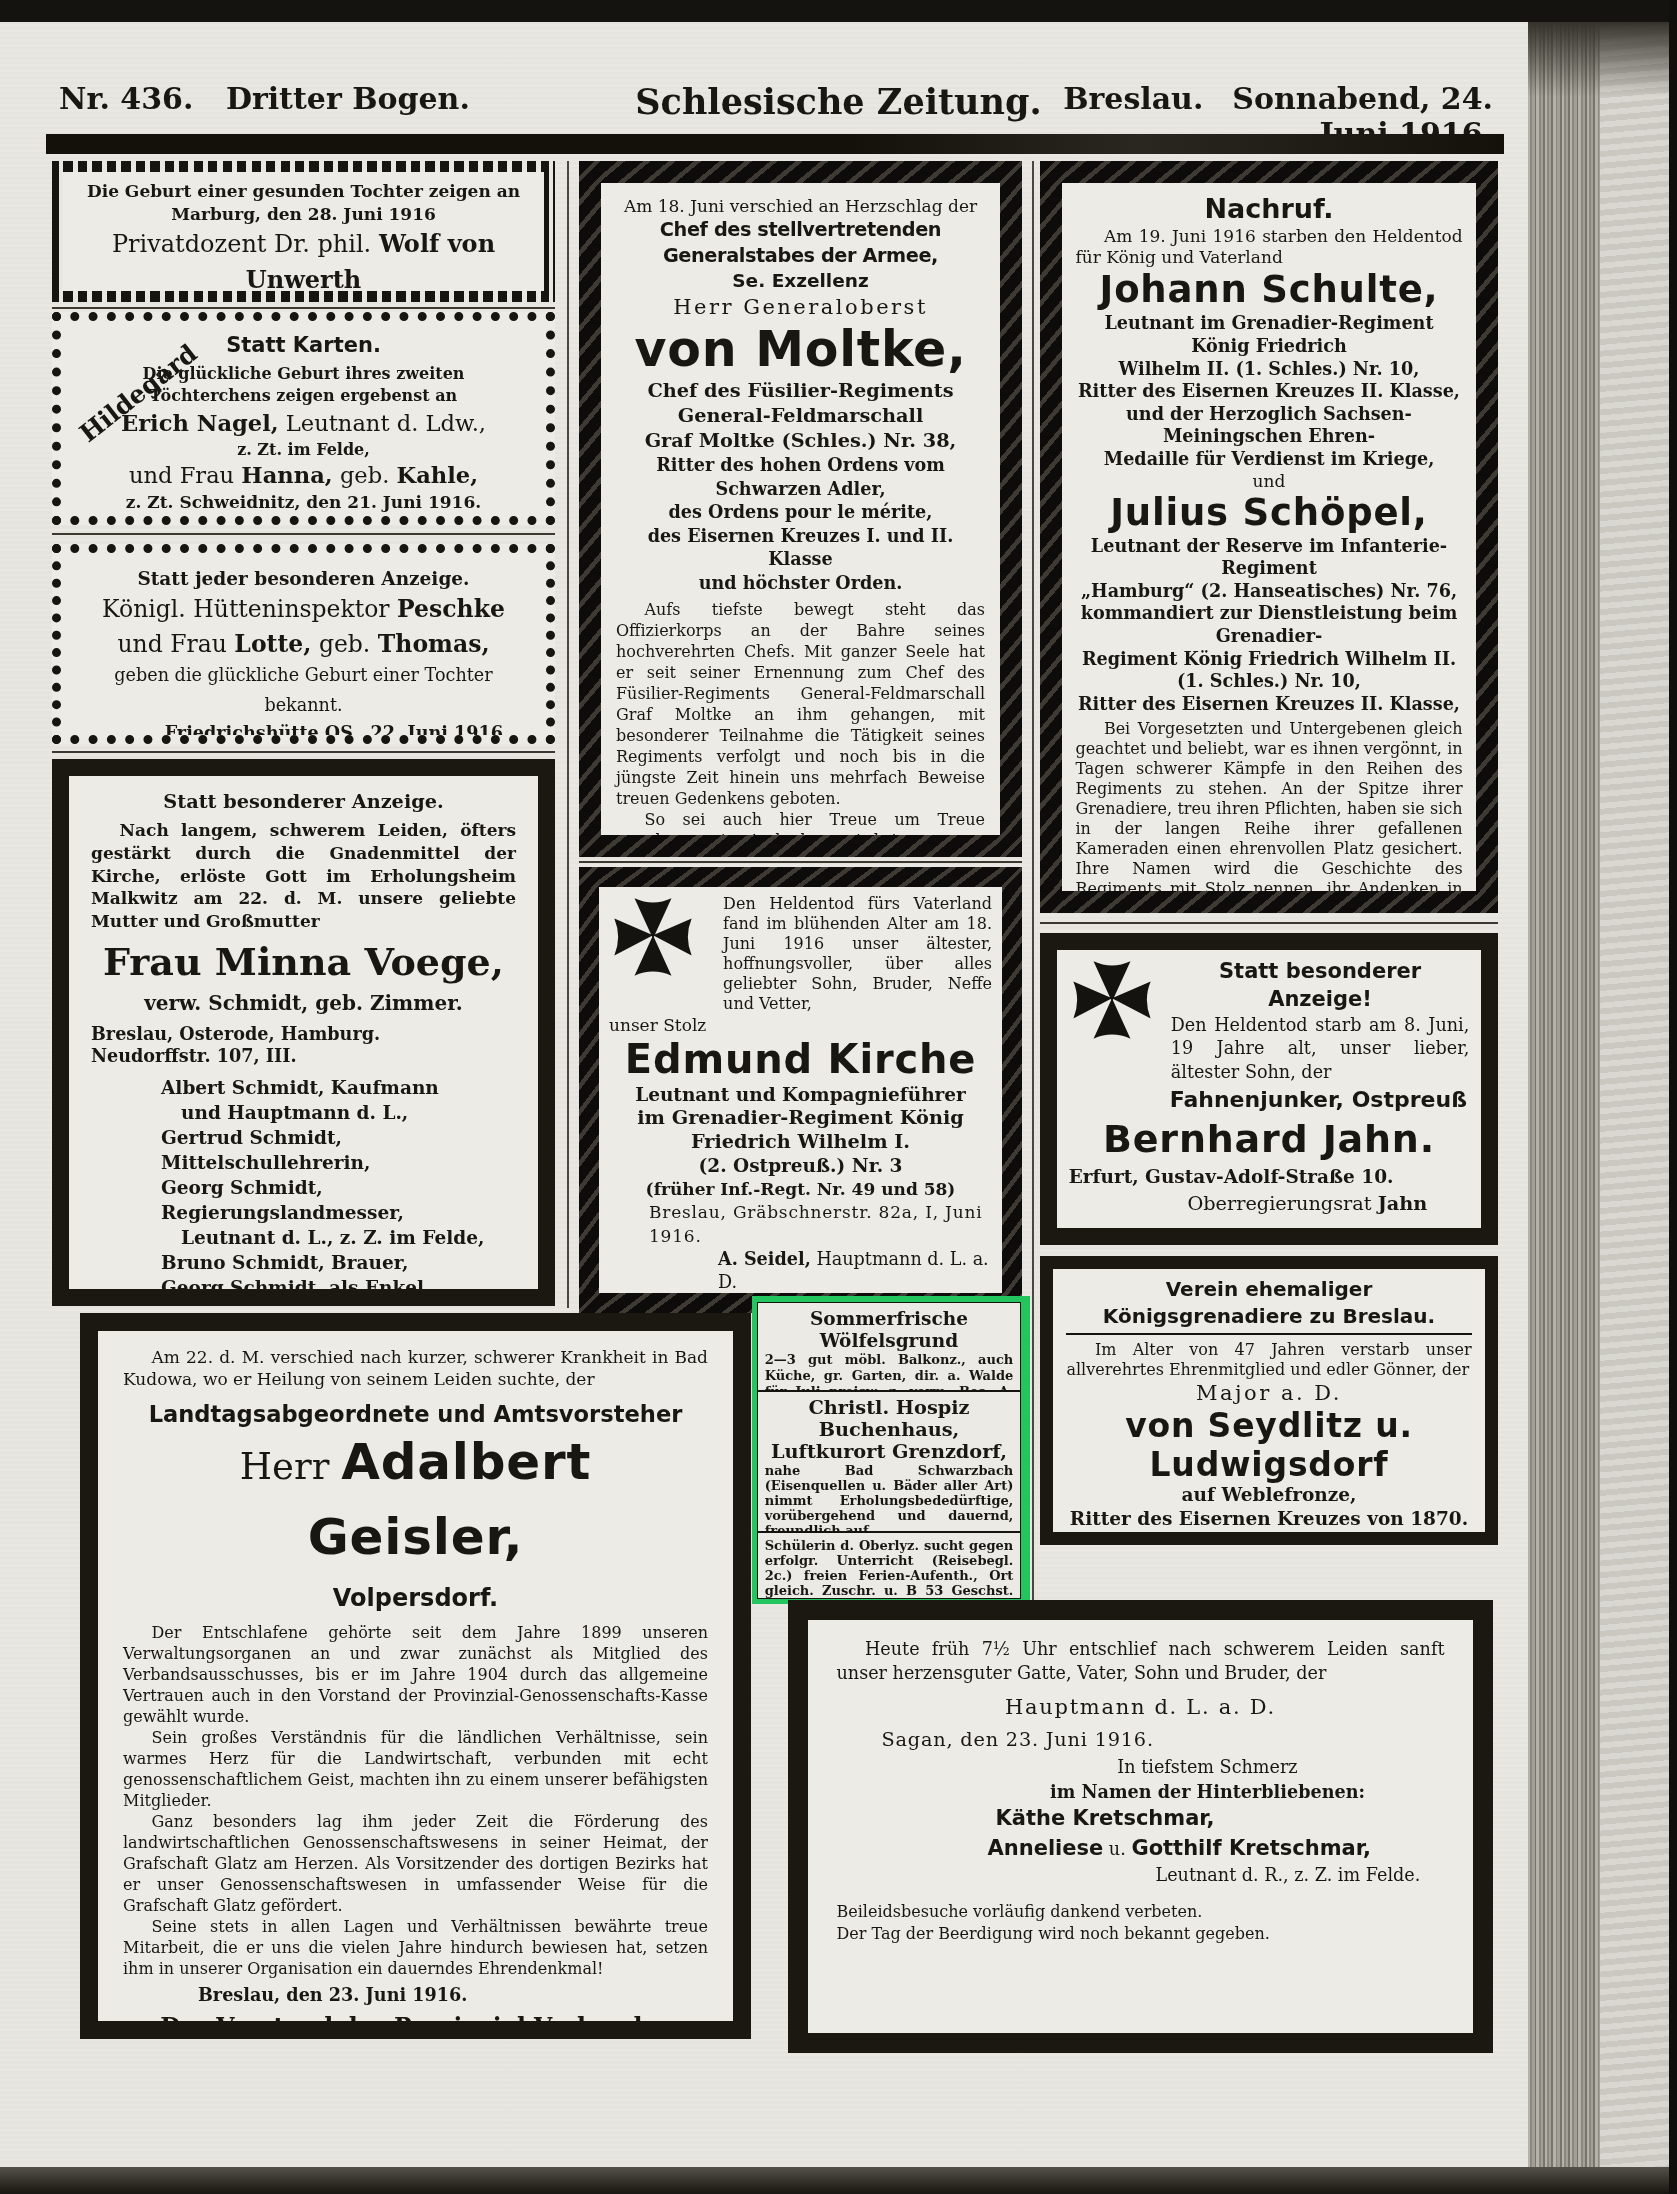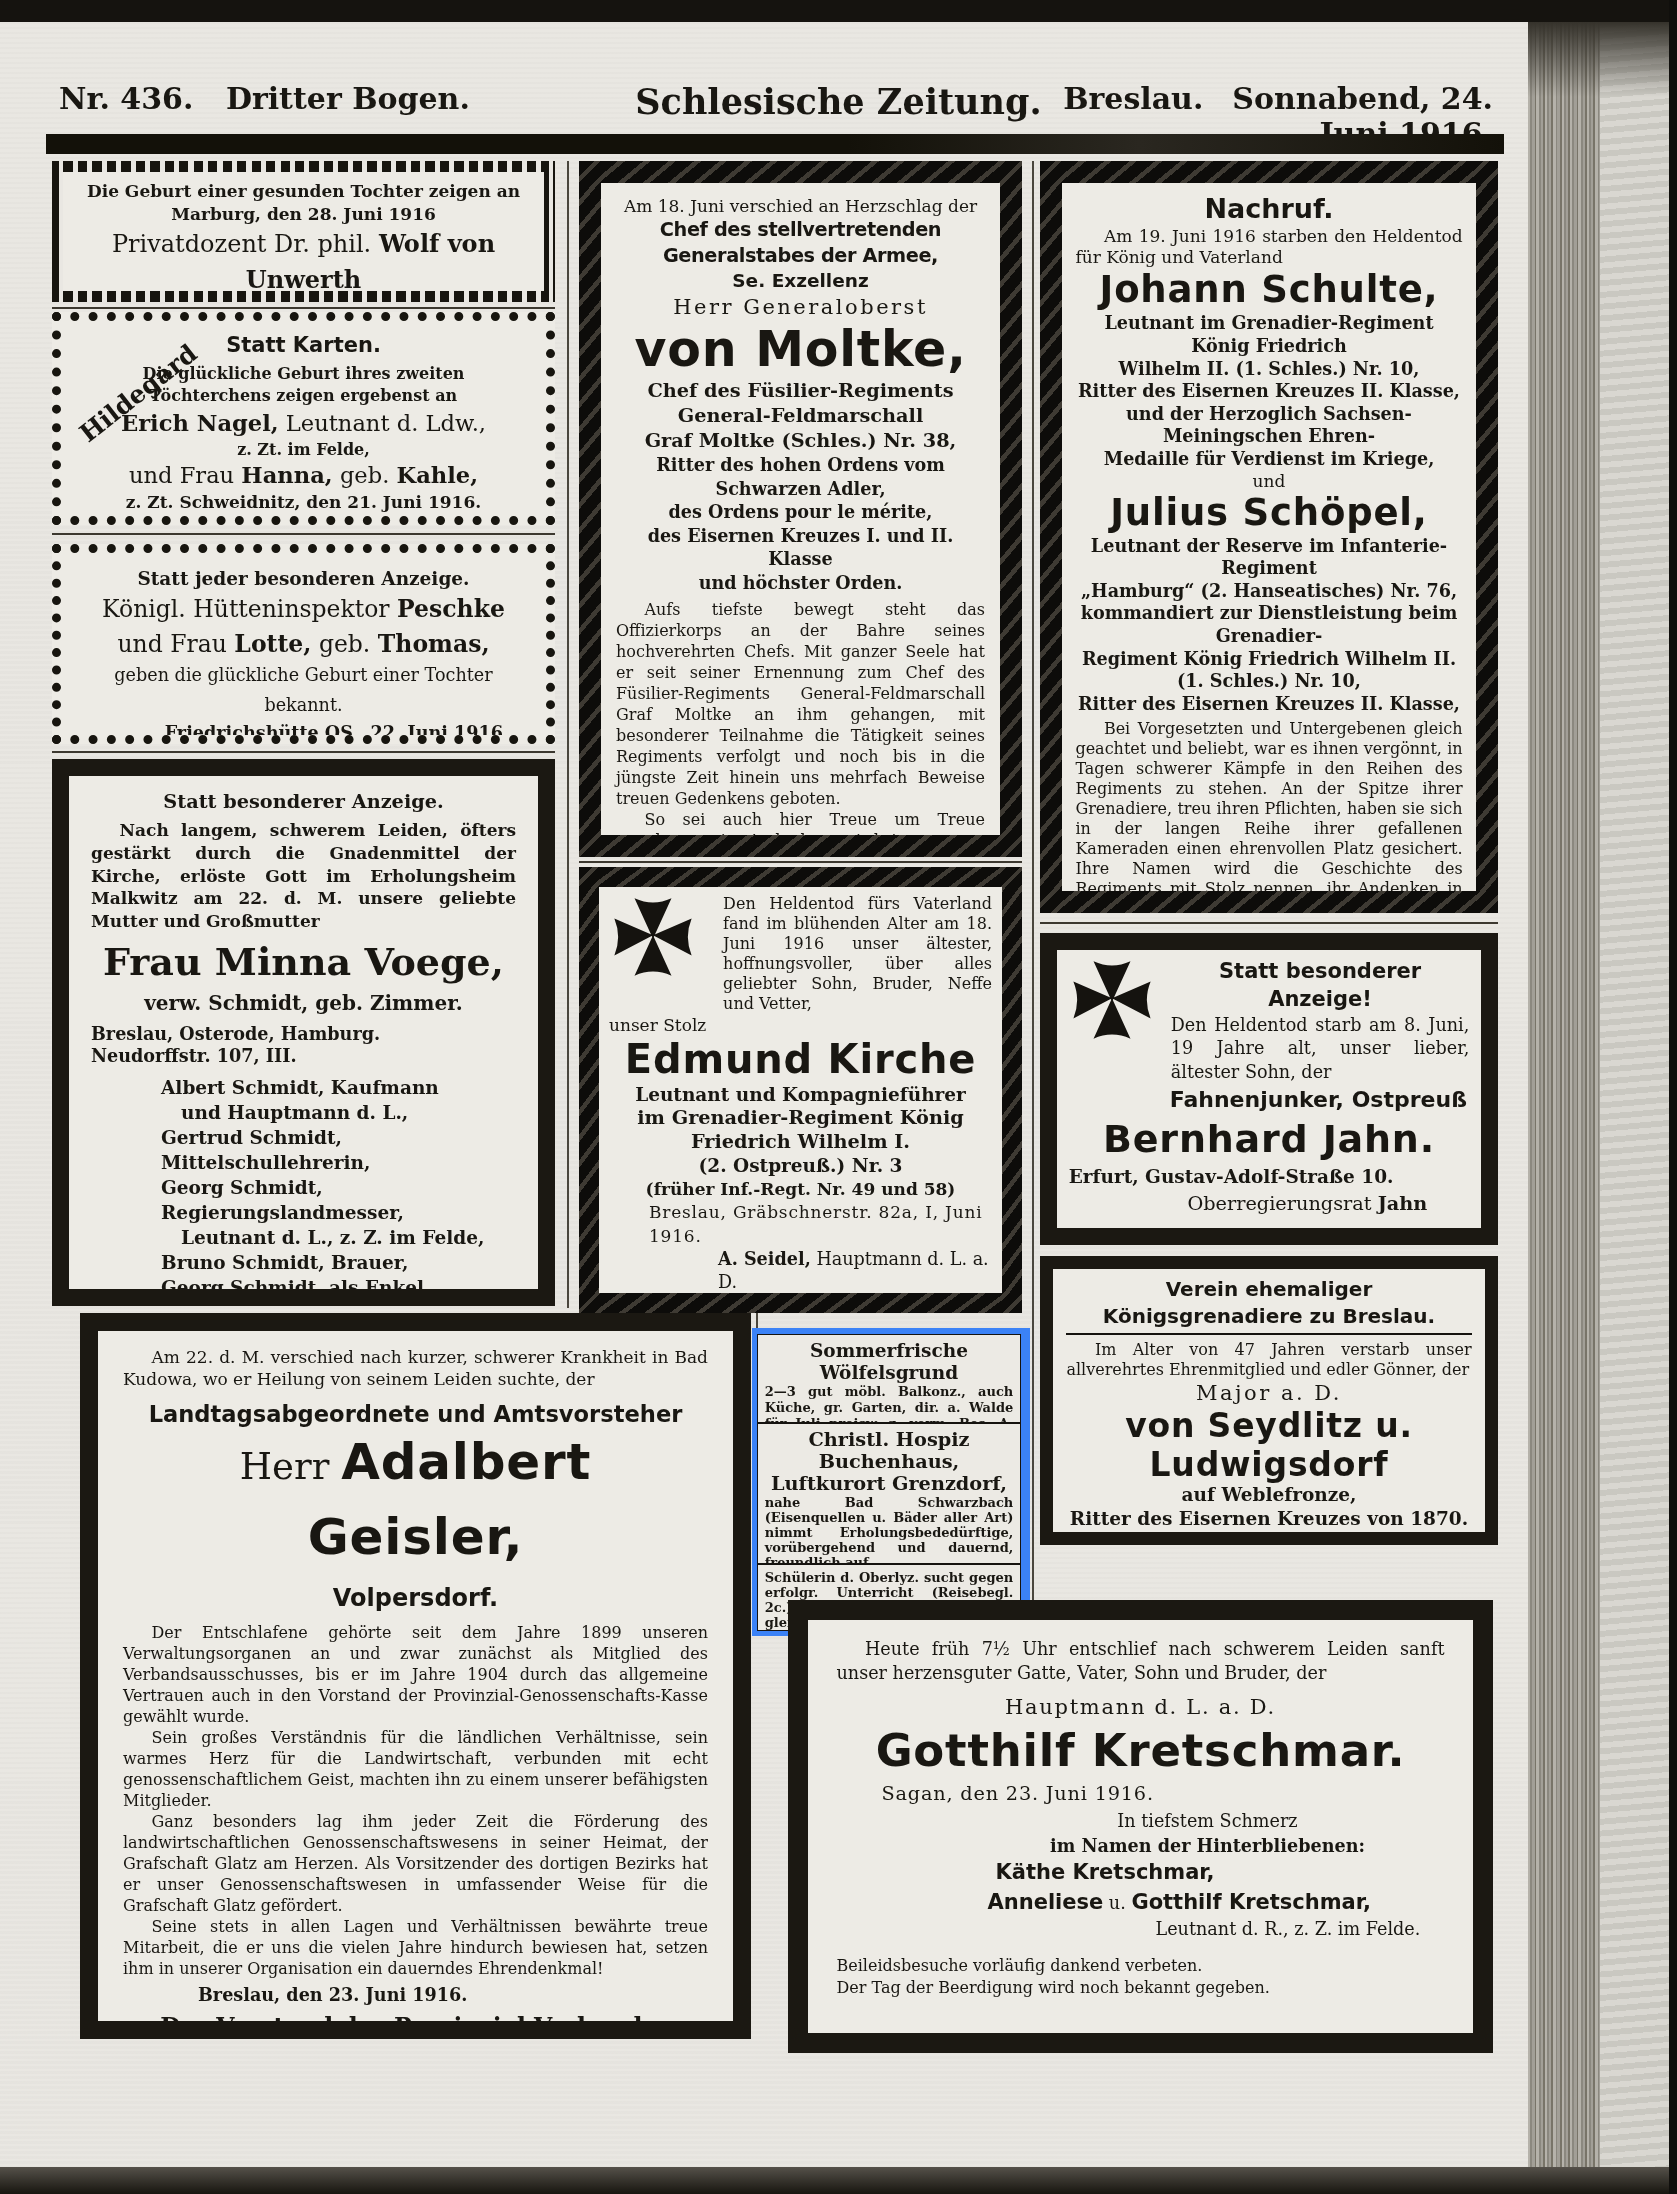--- a/index.html
+++ b/index.html
@@ -165,21 +165,21 @@
   <div class="t-c b" style="font-size:18.5px;line-height:23.5px;">(2. Ostpreuß.) Nr. 3</div>
   <div class="t-c b" style="font-size:17px;line-height:22px;">(früher Inf.-Regt. Nr. 49 und 58)</div>
   <div class="t-l" style="font-size:17px;line-height:23.5px;letter-spacing:0.8px;padding-left:40px;margin-top:1.7px;">Breslau, Gräbschnerstr. 82a, I, Juni 1916.</div>
   <div class="t-l" style="padding-left:109px;">
     <div style="font-size:17.6px;line-height:22.6px;"><span class="b">A. Seidel,</span><span> Hauptmann d. L. a. D.</span></div>
 
   </div>
 
 </div>
 
-<div class="abs" style="left:752px;top:1328px;width:278px;height:308px;background:#3b82f6;">
+<div class="abs" style="left:752px;top:1296px;width:278px;height:308px;background:#22c55e;">
   <div class="abs adbox" style="left:5px;top:5.9px;width:264px;height:89px;">
     <div class="frak t-c" style="font-size:18.5px;line-height:22px;">Sommerfrische Wölfelsgrund</div>
     <div class="frak t-j" style="font-size:13px;line-height:16px;">2—3 gut möbl. Balkonz., auch Küche, gr. Garten, dir. a. Walde für Juli preisw. z. verm. Bes. A. Wolff. [2</div>
   </div>
   <div class="abs adbox" style="left:5px;top:95px;width:264px;height:141px;">
     <div class="frak t-c" style="font-size:19.3px;line-height:22px;">Christl. Hospiz Buchenhaus,</div>
     <div class="frak t-c" style="font-size:19.3px;line-height:22px;">Luftkurort Grenzdorf,</div>
     <div class="frak t-j" style="font-size:13px;line-height:15px;">nahe Bad Schwarzbach (Eisenquellen u. Bäder aller Art) nimmt Erholungsbededürftige, vorübergehend und dauernd, freundlich auf.</div>
 
   </div>
@@ -232,21 +232,20 @@
   <div class="t-c fat" style="font-size:33px;line-height:39px;">von Seydlitz u. Ludwigsdorf</div>
   <div class="t-c b" style="font-size:18.5px;line-height:22.6px;">auf Weblefronze,</div>
   <div class="t-c b" style="font-size:18.5px;line-height:23.5px;">Ritter des Eisernen Kreuzes von 1870.</div>
   <div class="t-j ind" style="font-size:16px;line-height:20px;margin-top:3.4px;">Der Verein wird dem hohen Entschlafenen stets ein ehrendes Andenken bewahren.</div>
 
 </div>
 
 <div class="abs notice b-heavy" style="left:788px;top:1600px;width:705px;height:453px;border-width:20px;padding:17px 28.5px;">
   <div class="t-j ind" style="font-size:17.6px;line-height:24px;">Heute früh 7½ Uhr entschlief nach schwerem Leiden sanft unser herzensguter Gatte, Vater, Sohn und Bruder, der</div>
   <div class="t-c" style="font-size:21px;line-height:34px;letter-spacing:1.7px;margin-top:5px;">Hauptmann d. L. a. D.</div>
-  <div class="t-c fat" style="font-size:45px;line-height:54px;">Gotthilf Kretschmar.</div>
   <div class="t-l" style="font-size:19.3px;line-height:32px;letter-spacing:0.8px;padding-left:45px;">Sagan, den 23. Juni 1916.</div>
   <div class="t-c" style="font-size:17.6px;line-height:23.5px;padding-left:134px;">In tiefstem Schmerz</div>
   <div class="t-c b" style="font-size:17.6px;line-height:23.5px;padding-left:134px;">im Namen der Hinterbliebenen:</div>
   <div class="sans b t-l" style="font-size:21px;line-height:30px;padding-left:159px;">Käthe Kretschmar,</div>
   <div class="t-l" style="font-size:21px;line-height:30px;padding-left:151px;"><span class="sans b">Anneliese</span><span style="font-size:17.6px;"> u. </span><span class="sans b">Gotthilf Kretschmar,</span></div>
   <div class="t-l" style="font-size:17.6px;line-height:23.5px;padding-left:319px;">Leutnant d. R., z. Z. im Felde.</div>
   <div class="t-l" style="font-size:16px;line-height:22px;margin-top:13.4px;">Beileidsbesuche vorläufig dankend verbeten.</div>
   <div class="t-l" style="font-size:16px;line-height:22px;">Der Tag der Beerdigung wird noch bekannt gegeben.</div>
 </div>
 

